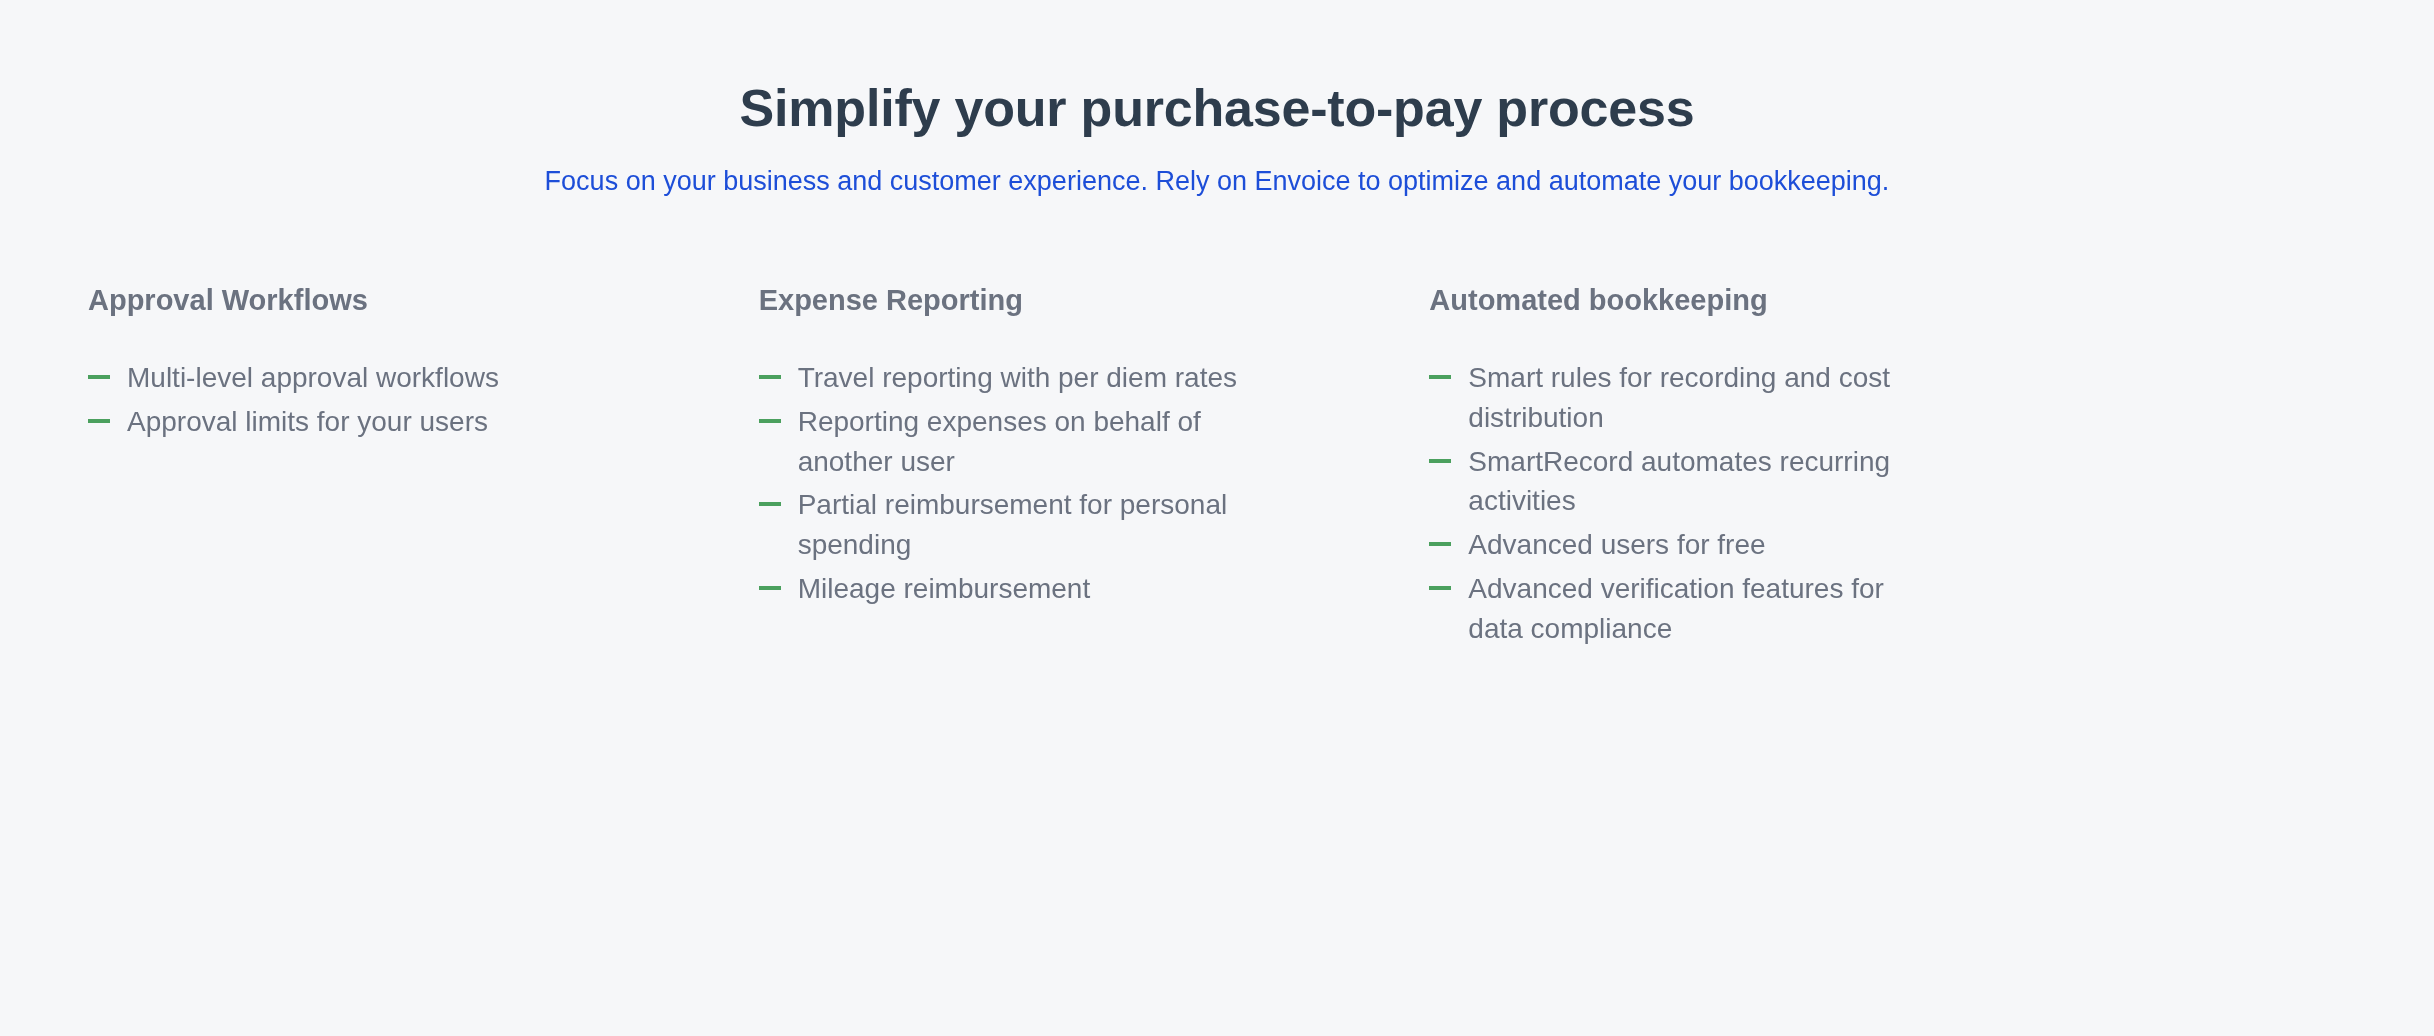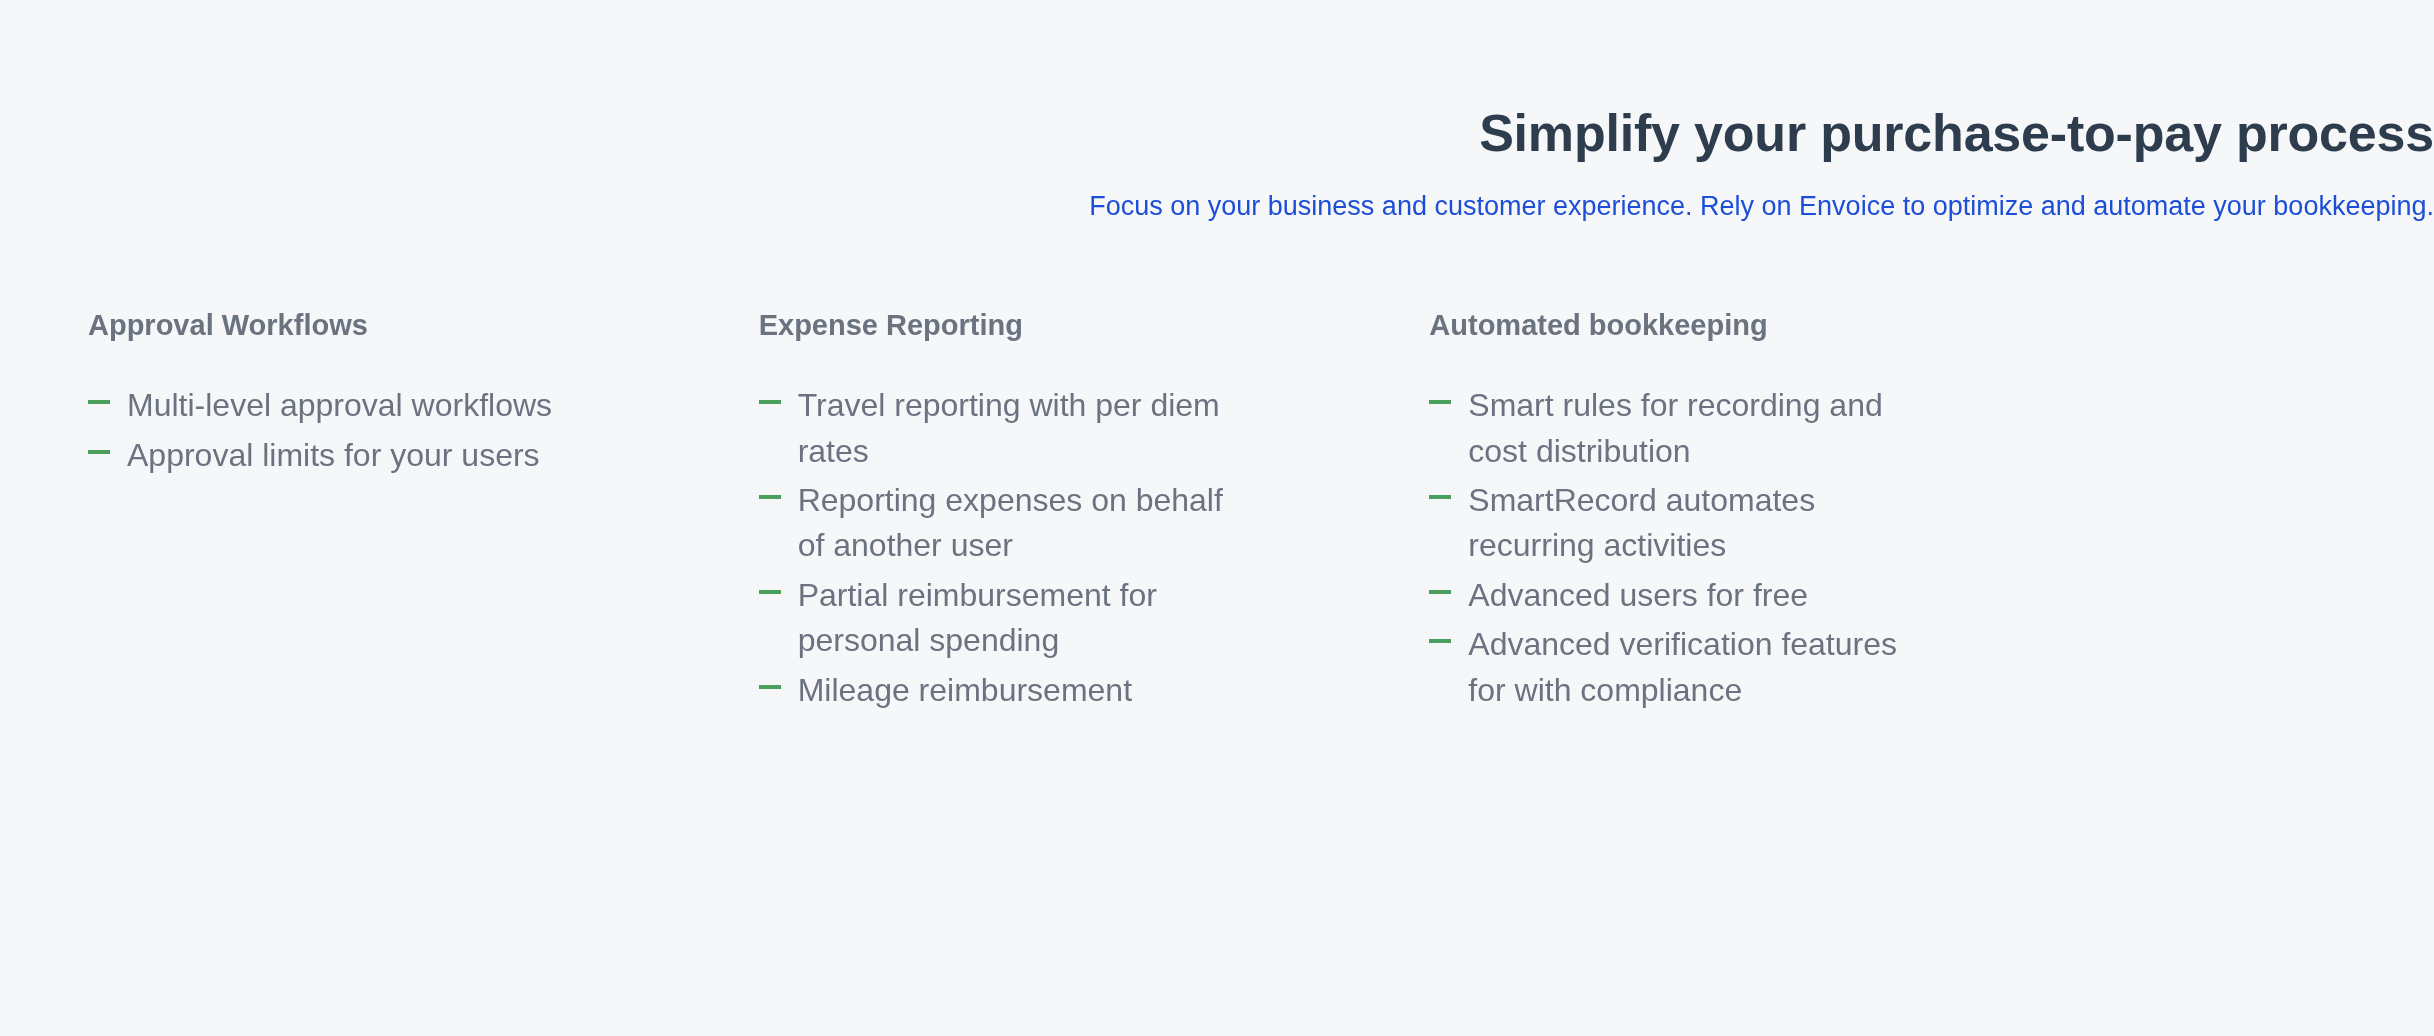--- a/index.html
+++ b/index.html
@@ -18,22 +18,22 @@
 
   .page {
     width: 2434px;
     height: 1036px;
     box-sizing: border-box;
     position: relative;
   }
 
   
   .header {
-    text-align: right;
-    padding-top: 104px;
+    text-align: center;
+    padding-top: 79px;
   }
   .page-title {
     margin: 0;
     font-size: 52px;
     line-height: 1.12;
     font-weight: 600;
     color: #2e3d4d;
     letter-spacing: -0.2px;
     font-stretch: condensed;
   }
@@ -69,21 +69,21 @@
   }
 
   .feature-list {
     list-style: none;
     margin: 0;
     padding: 0;
   }
   .feature-item {
     display: flex;
     align-items: flex-start;
-    font-size: 32px;
+    font-size: 28px;
     line-height: 1.42;
     color: #6b7280;
     margin-bottom: 4px;
   }
   .dash-icon {
     flex: 0 0 auto;
     width: 39px;
     display: block;
     color: #4ba05e;
     font-weight: 700;
@@ -197,19 +197,19 @@
               </svg>
           </span>
           <span class="feature-text">Advanced users for free</span>
         </li>
         <li class="feature-item">
           <span class="dash-icon">
             <svg width="22" height="4" viewBox="0 0 22 4">
                 <rect x="0" y="0" width="22" height="4" fill="#4ba05e"></rect>
               </svg>
           </span>
-          <span class="feature-text">Advanced verification features for with compliance</span>
+          <span class="feature-text">Advanced verification features for data compliance</span>
         </li>
       </ul>
     </div>
 
   </div>
 </div>
 
 </body></html>

